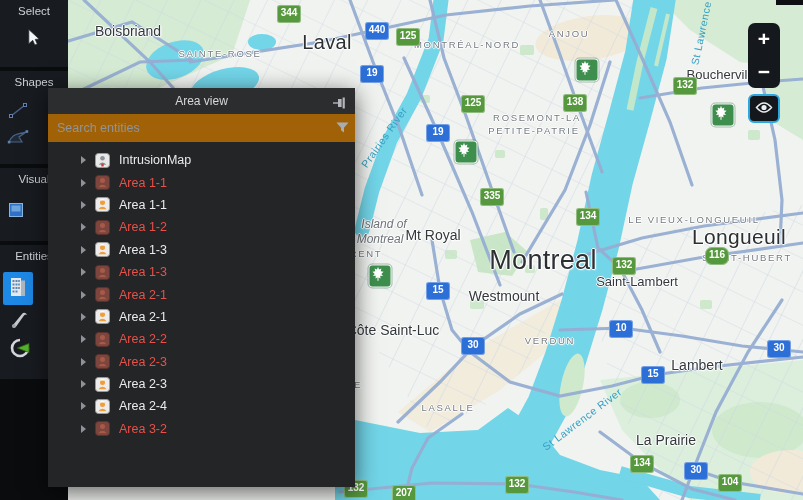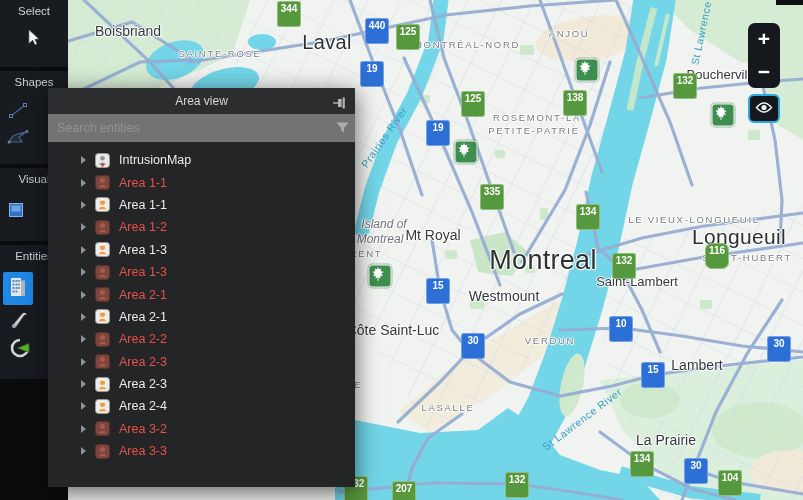--- a/index.html
+++ b/index.html
@@ -8,21 +8,21 @@
   
   #map{position:absolute;left:0;top:0;width:803px;height:500px;z-index:0;}
   #map svg{position:absolute;left:0;top:0;}
   .mlabel{position:absolute;white-space:nowrap;z-index:2;
     text-shadow:0 1px 0 rgba(255,255,255,.95),0 -1px 0 rgba(255,255,255,.95),1px 0 0 rgba(255,255,255,.95),-1px 0 0 rgba(255,255,255,.95),1px 1px 2px rgba(255,255,255,.9);}
   .k-city{color:#2c3033;font-weight:500;letter-spacing:.3px;}
   .k-town{color:#33383c;font-weight:400;}
   .k-caps{color:#747b82;font-size:9.5px;letter-spacing:1.7px;font-weight:500;}
   .k-italic{color:#6d7378;font-style:italic;font-size:12px;}
   .k-water{color:#35a0c4;font-size:10.5px;letter-spacing:.6px;text-shadow:none;}
-  .shield{position:absolute;z-index:3;transform:translate(-50%,-50%);min-width:24px;height:26px;
+  .shield{position:absolute;z-index:3;transform:translate(-50%,-50%);min-width:24px;height:18px;
     border-radius:3px;color:#fff;font-size:10px;font-weight:700;line-height:15px;text-align:center;
     padding:0 0;box-sizing:border-box;}
   .shield.b{background:#2c6fd6;box-shadow:inset 0 0 0 1px rgba(255,255,255,.35);}
   .shield.g{background:#56983d;box-shadow:inset 0 0 0 1px rgba(255,255,255,.35);}
   .park{position:absolute;z-index:3;transform:translate(-50%,-50%);width:21px;height:21px;border-radius:4px;
     background:#3e8e4e;border:1px solid rgba(255,255,255,.92);box-shadow:0 0 0 1px rgba(20,80,45,.35);
     display:flex;align-items:center;justify-content:center;}
   #corner-strip{position:absolute;right:0;top:0;width:27px;height:5px;background:#0d0f12;z-index:6;}
 
   
@@ -35,21 +35,21 @@
   #sec-entities{top:245px;height:134px;}
   .tool{position:absolute;display:flex;align-items:center;justify-content:center;}
   #btn-entity-layers{left:3px;top:27px;width:30px;height:33px;background:#1e88e5;border-radius:2px;}
 
   
   #panel{position:absolute;left:48px;top:88px;width:307px;height:399px;background:#242527;z-index:8;
     box-shadow:0 5px 22px rgba(0,0,0,.6);}
   #panel-header{height:26px;background:#2c2d2f;position:relative;display:flex;align-items:center;justify-content:center;}
   #panel-title{color:#d6d8da;font-size:12px;}
   #pin-btn{position:absolute;right:8px;top:7px;width:15px;height:12px;}
-  #search-row{height:28px;background:#737373;display:flex;align-items:center;}
+  #search-row{height:28px;background:#a16207;display:flex;align-items:center;}
   #search-input{flex:1;background:transparent;border:none;outline:none;color:#cfd2d5;font-size:12.5px;
     padding:0 0 0 9px;font-family:"Liberation Sans",sans-serif;}
   #search-input::placeholder{color:#8f9499;}
   #filter-btn{width:26px;height:28px;display:flex;align-items:center;justify-content:center;}
   #tree{padding-top:7px;}
   .tree-row{display:flex;align-items:center;height:22.4px;padding-left:33px;cursor:default;}
   .tw{width:0;height:0;border-left:5px solid #8e9298;border-top:4px solid transparent;border-bottom:4px solid transparent;margin-right:9px;flex:0 0 auto;}
   .ticon{width:15px;height:15px;margin-right:9px;flex:0 0 auto;display:flex;}
   .tlabel{font-size:12.5px;}
   .tlabel.white{color:#e9ebed;}
@@ -495,27 +495,16 @@
           <span class="tw"></span>
           <span class="ticon">
             <svg width="15" height="15" viewBox="0 0 15 15">
               <rect x="0.5" y="0.5" width="14" height="14" rx="3" fill="#7c453d" stroke="#5c332c"></rect>
               <circle cx="7.5" cy="5.4" r="2.5" fill="#a85a49"></circle>
               <path d="M3.3 12.3 q4.2 -4.9 8.4 0 Z" fill="#a85a49"></path>
             </svg>
           </span>
           <span class="tlabel red">Area 3-2</span>
         </div>
-        <div class="tree-row">
-          <span class="tw"></span>
-          <span class="ticon">
-            <svg width="15" height="15" viewBox="0 0 15 15">
-              <rect x="0.5" y="0.5" width="14" height="14" rx="3" fill="#7c453d" stroke="#5c332c"></rect>
-              <circle cx="7.5" cy="5.4" r="2.5" fill="#a85a49"></circle>
-              <path d="M3.3 12.3 q4.2 -4.9 8.4 0 Z" fill="#a85a49"></path>
-            </svg>
-          </span>
-          <span class="tlabel red">Area 3-3</span>
-        </div>
       </div>
   </div>
 
 </div>
 
 </body></html>

